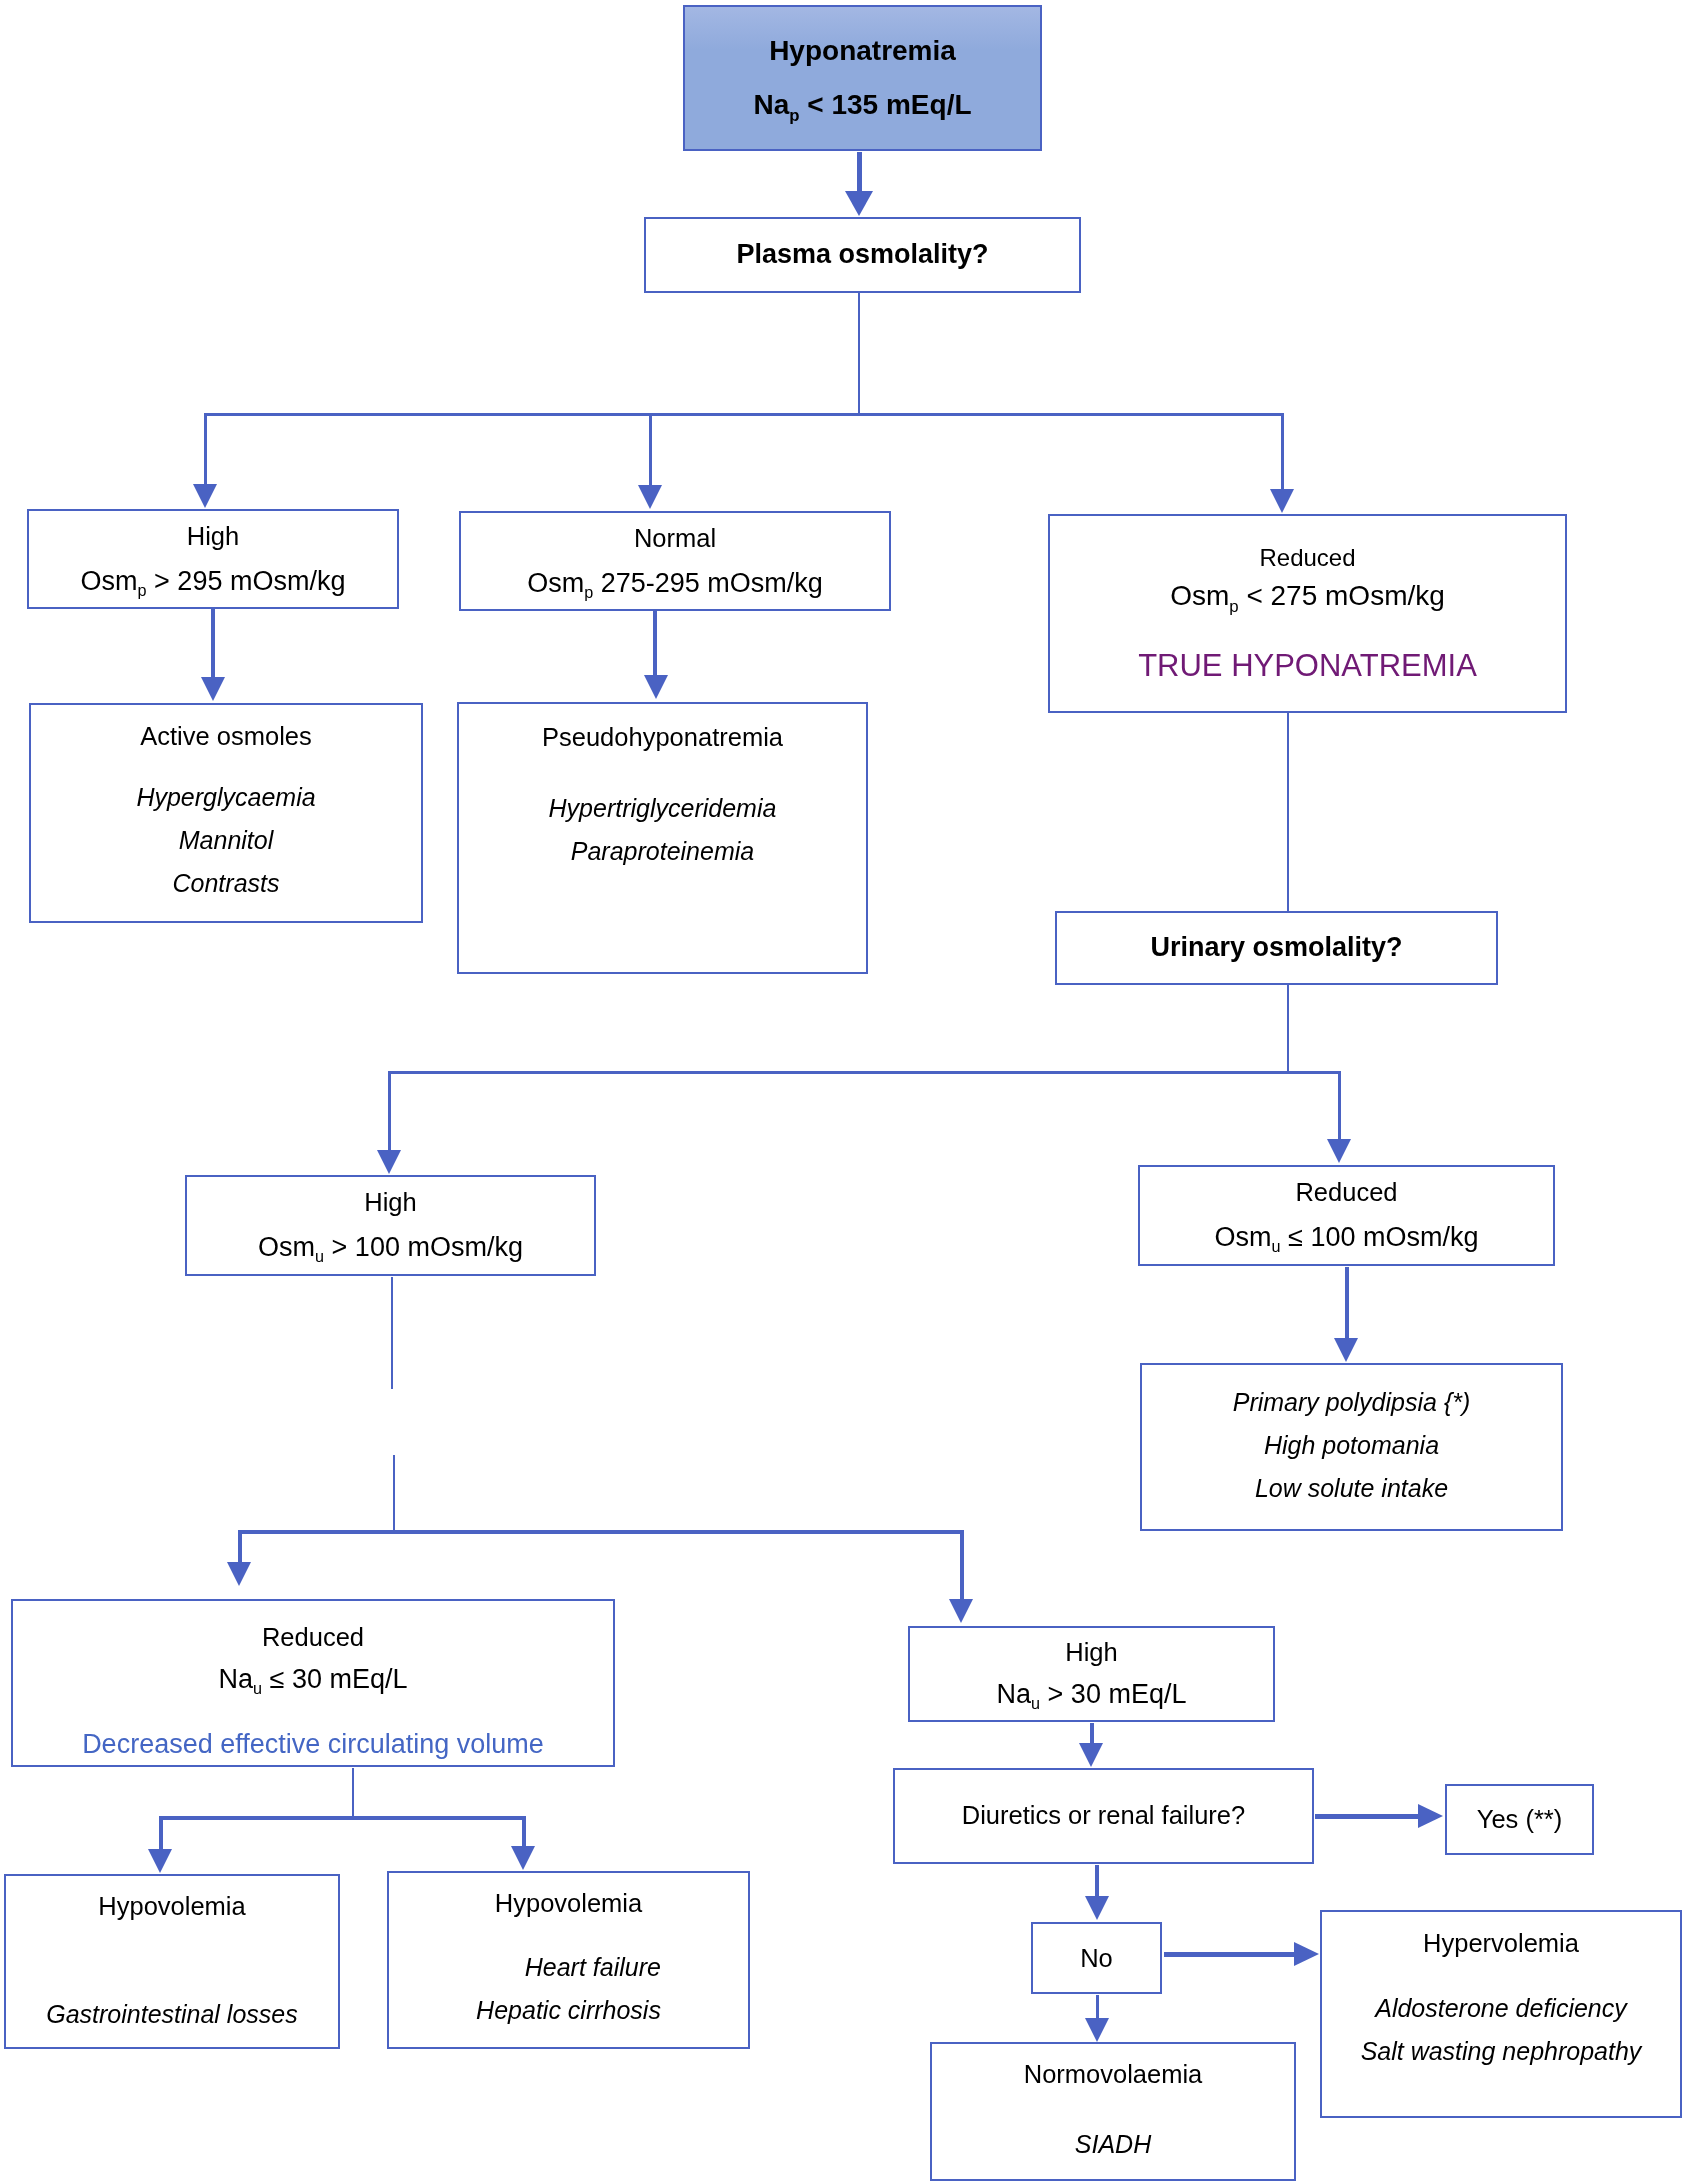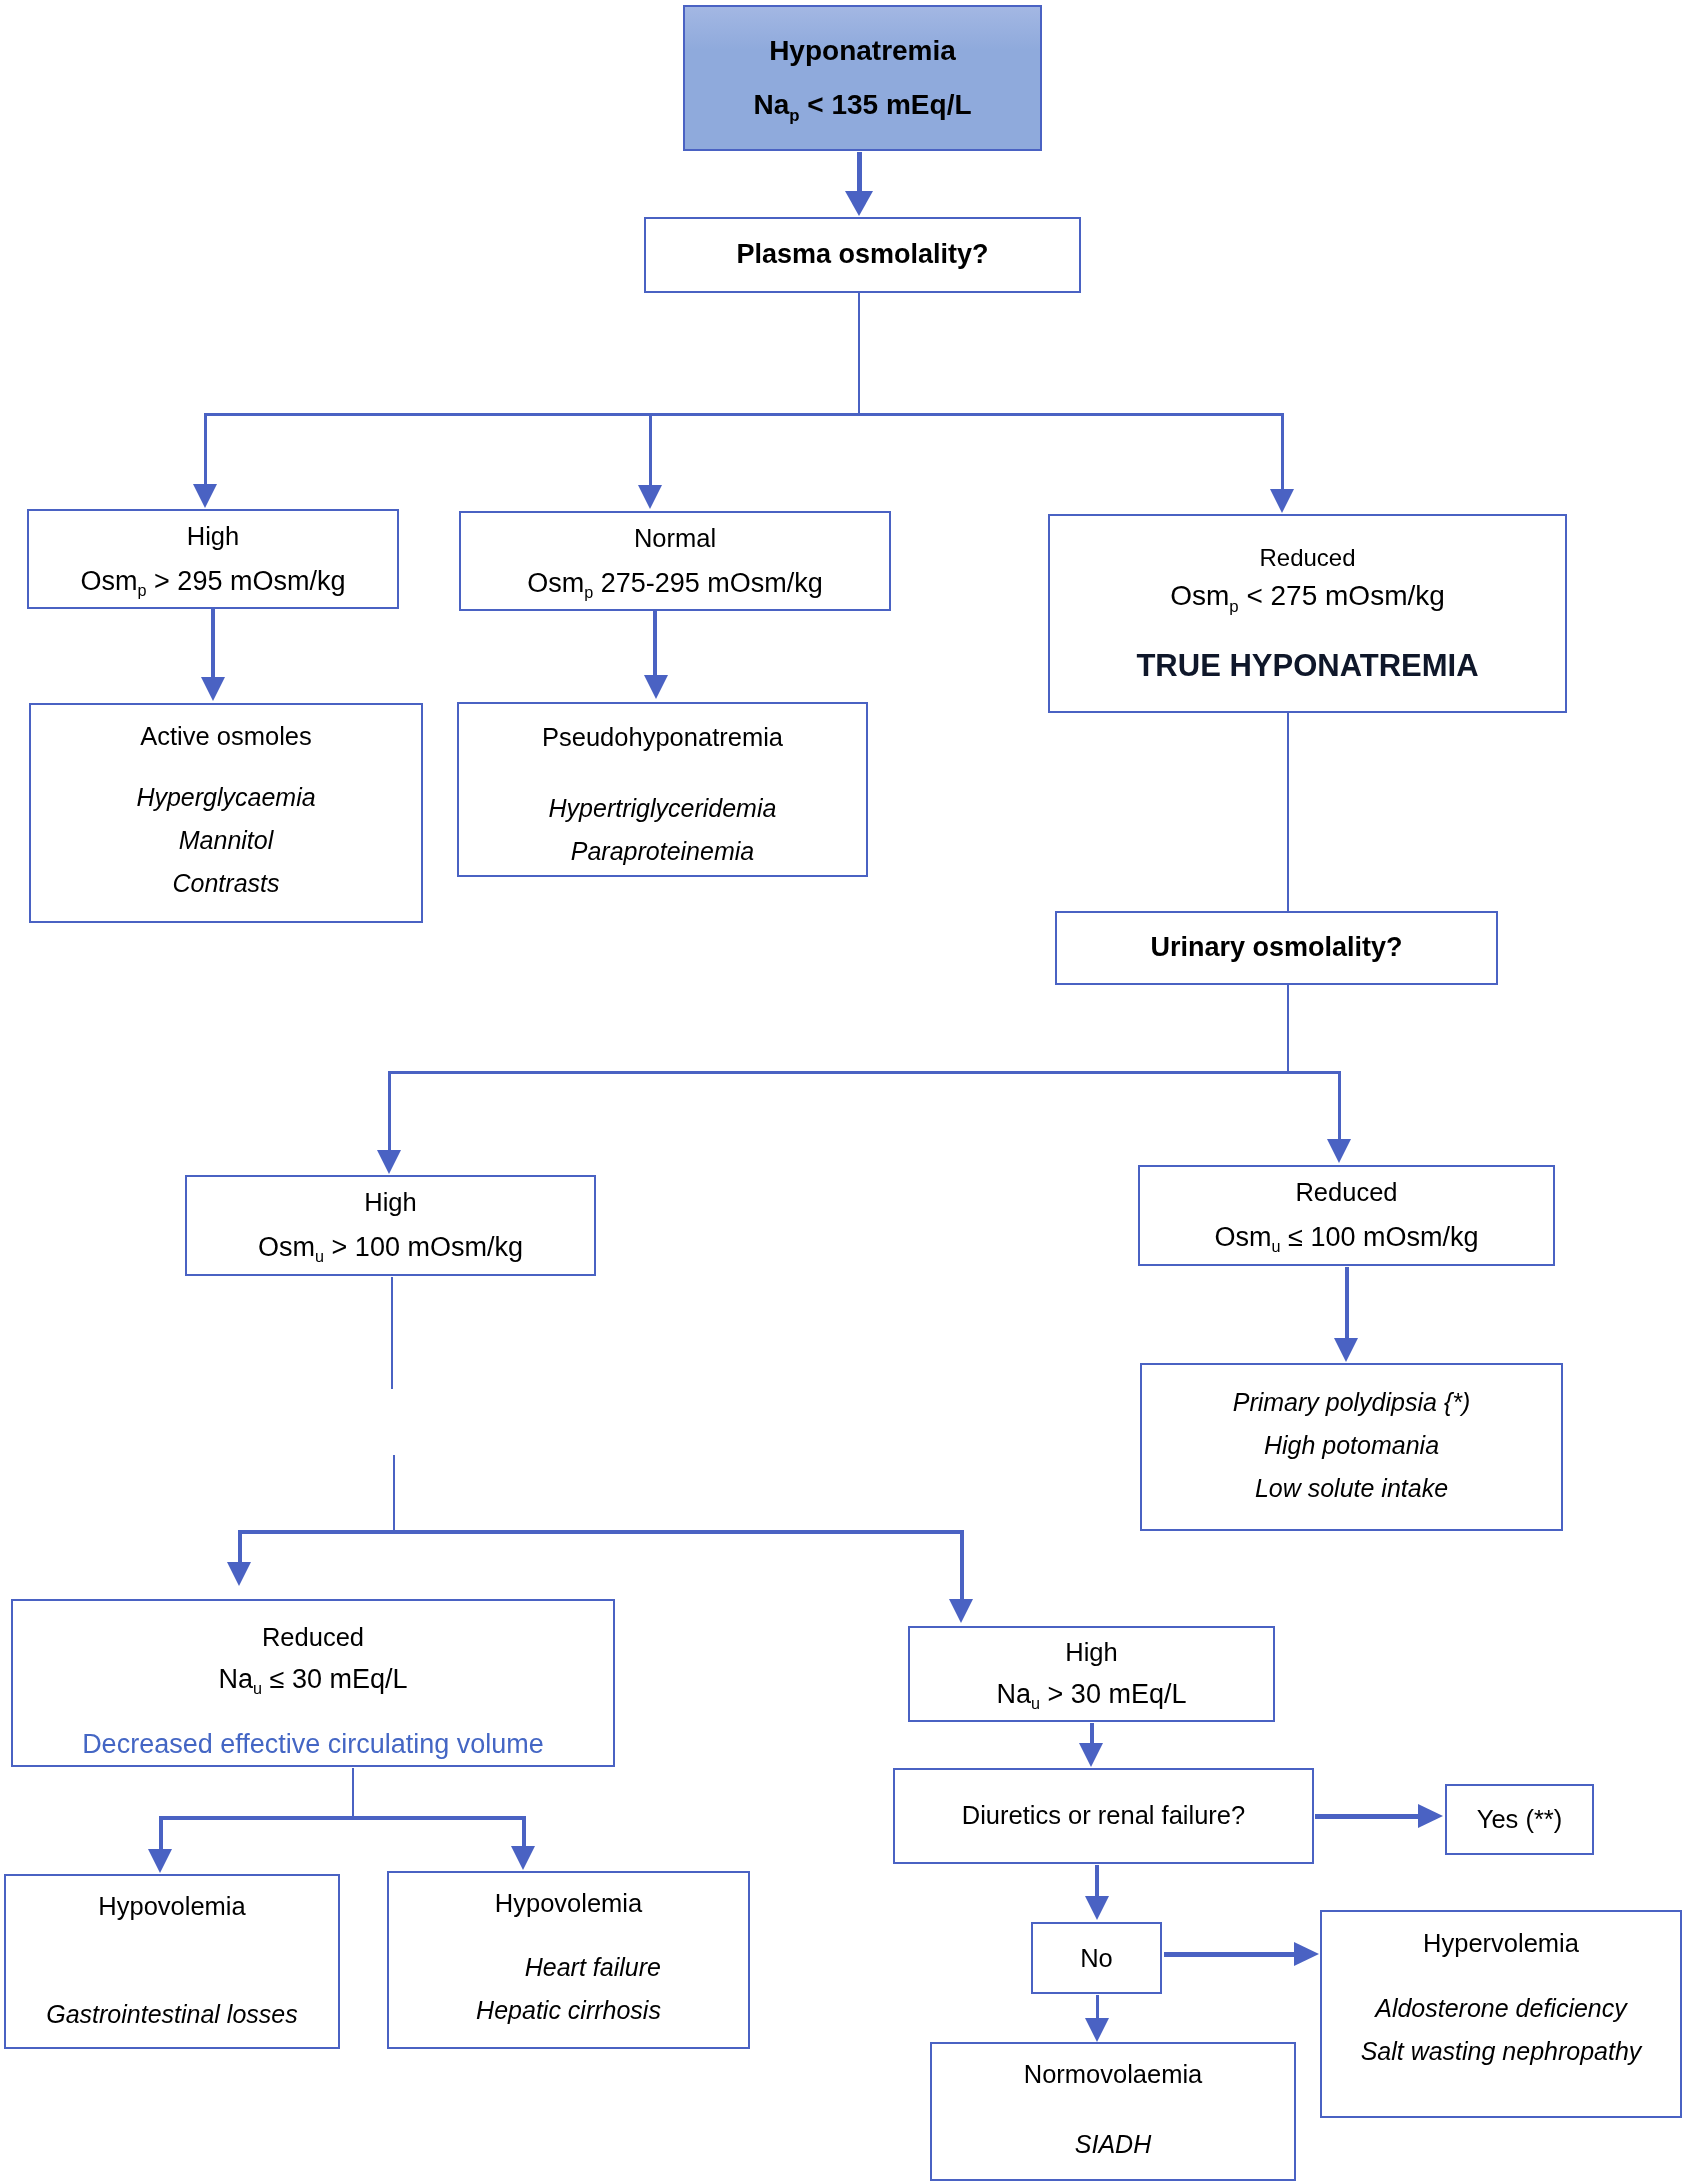--- a/index.html
+++ b/index.html
@@ -13,21 +13,21 @@
     align-items:center;justify-content:center;text-align:center;
   }
   .node.start{
     background:linear-gradient(180deg,#a3b7e3 0%,#8faadc 30%);
     border-width:2.3px;
   }
   .t-bold{font-weight:bold;font-size:28px;}
   .q{font-weight:bold;font-size:27px;line-height:1.25;}
   .level{font-size:25.5px;}
   .value{font-size:27px;margin-top:15px;}
-  .emph{color:#0f172a;font-weight:bold;font-size:31px;}
+  .emph{color:#701a75;font-weight:normal;font-size:31px;}
   .emph-reg{color:#4466c4;font-size:27px;}
   .title{font-size:25.5px;}
   .items{display:flex;flex-direction:column;gap:14px;font-size:25px;font-style:italic;}
   sub{font-size:0.6em;line-height:0;}
   .vline,.hline{position:absolute;background:#4a62c3;}
   .ah-d{position:absolute;width:0;height:0;border-left:12px solid transparent;
         border-right:12px solid transparent;border-top:24px solid #4a62c3;}
   .ah-d.big{border-left-width:14px;border-right-width:14px;border-top-width:25.5px;}
   .ah-r{position:absolute;width:0;height:0;border-top:12px solid transparent;
         border-bottom:12px solid transparent;border-left:25.5px solid #4a62c3;}
@@ -64,21 +64,21 @@
 
   <div class="node" style="left:29px;top:703px;width:394px;height:220px;justify-content:flex-start;padding-top:17.4px;">
     <div class="title">Active osmoles</div>
     <div class="items" style="margin-top:32px;">
       <div>Hyperglycaemia</div>
       <div>Mannitol</div>
       <div>Contrasts</div>
     </div>
   </div>
 
-  <div class="node" style="left:457px;top:702px;width:411px;height:175px;justify-content:flex-start;padding-top:18.5px;">
+  <div class="node" style="left:457px;top:702px;width:411px;height:272px;justify-content:flex-start;padding-top:18.5px;">
     <div class="title">Pseudohyponatremia</div>
     <div class="items" style="margin-top:42px;">
       <div>Hypertriglyceridemia</div>
       <div>Paraproteinemia</div>
     </div>
   </div>
 
   <div class="node" style="left:1055px;top:911px;width:443px;height:74px;">
     <div class="q">Urinary osmolality?</div>
   </div>

